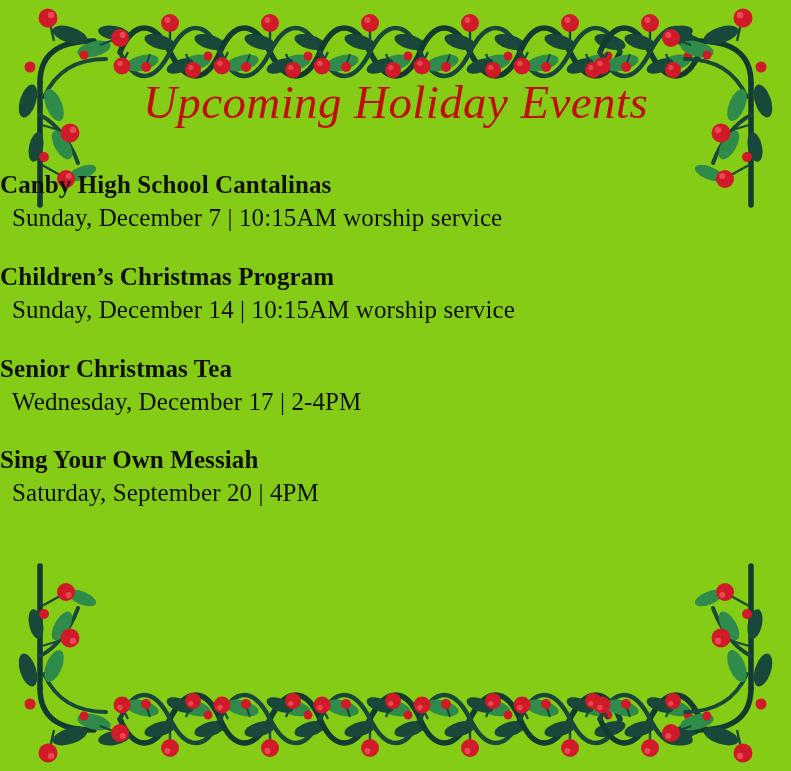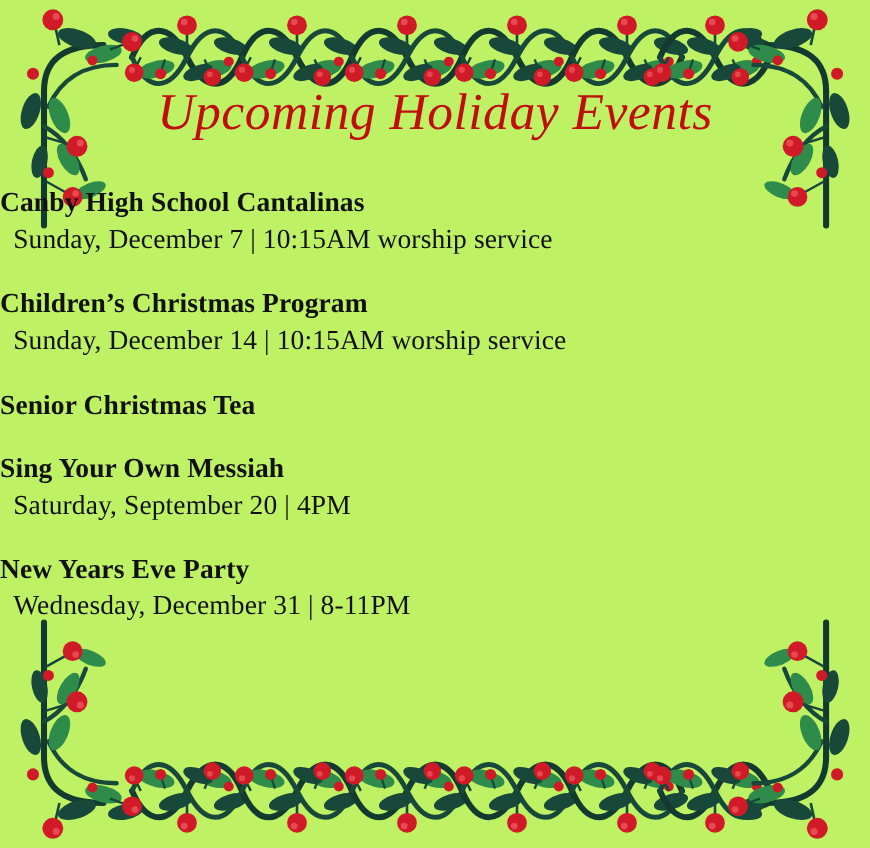--- a/index.html
+++ b/index.html
@@ -7,21 +7,21 @@
     padding: 0;
     background: #ffffff;
   }
   body {
     font-family: "Liberation Serif", "DejaVu Serif", serif;
   }
   #poster {
     position: relative;
     width: 791px;
     height: 771px;
-    background: #bef264;
+    background: #84cc16;
     overflow: hidden;
   }
 
   
   #border-art {
     position: absolute;
     left: 0;
     top: 0;
     width: 791px;
     height: 771px;
@@ -206,28 +206,25 @@
         <div class="event-detail">Sunday, December 7 | 10:15AM worship service</div>
       </div>
 
       <div class="event-block">
         <div class="event-name">Children’s Christmas Program</div>
         <div class="event-detail">Sunday, December 14 | 10:15AM worship service</div>
       </div>
 
       <div class="event-block">
         <div class="event-name">Senior Christmas Tea</div>
+        <div class="event-detail">Wednesday, December 17 | 2-4PM</div>
       </div>
 
       <div class="event-block">
         <div class="event-name">Sing Your Own Messiah</div>
         <div class="event-detail">Saturday, September 20 | 4PM</div>
       </div>
 
 
-      <div class="event-block">
-        <div class="event-name">New Years Eve Party</div>
-        <div class="event-detail">Wednesday, December 31 | 8-11PM</div>
-      </div>
 
     </div>
   </div>
 </div>
 
 </body></html>

